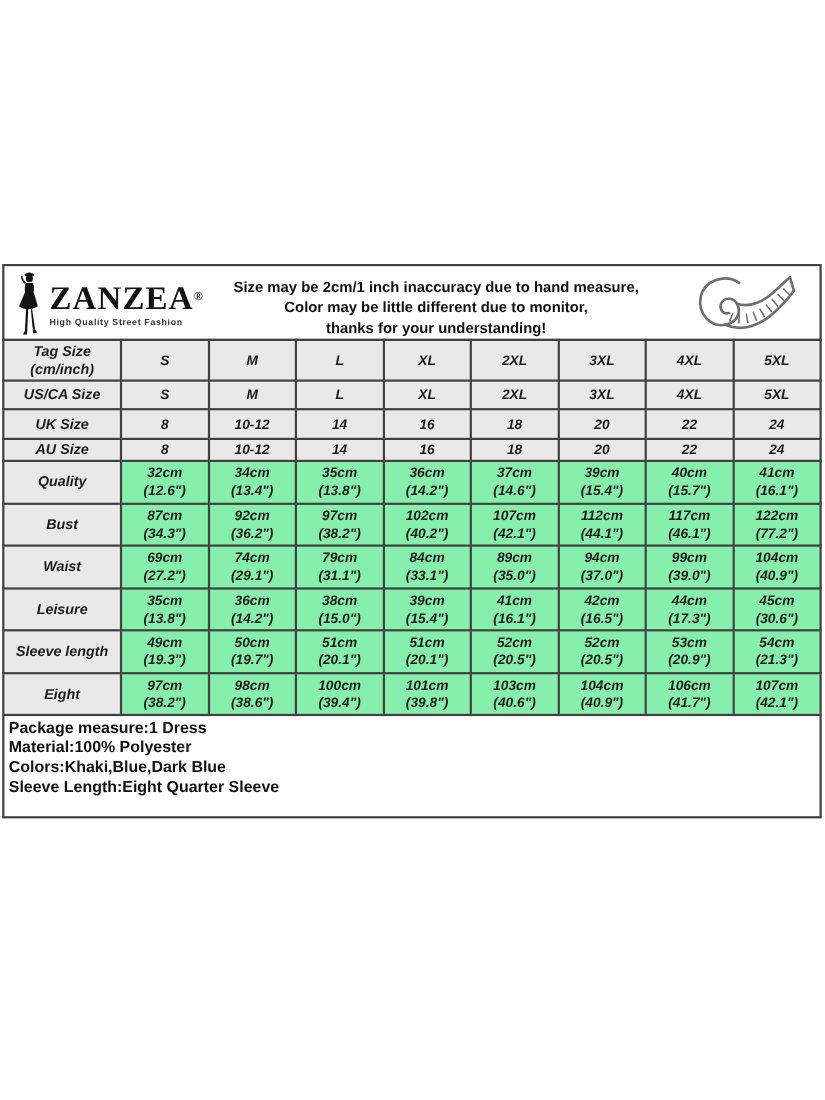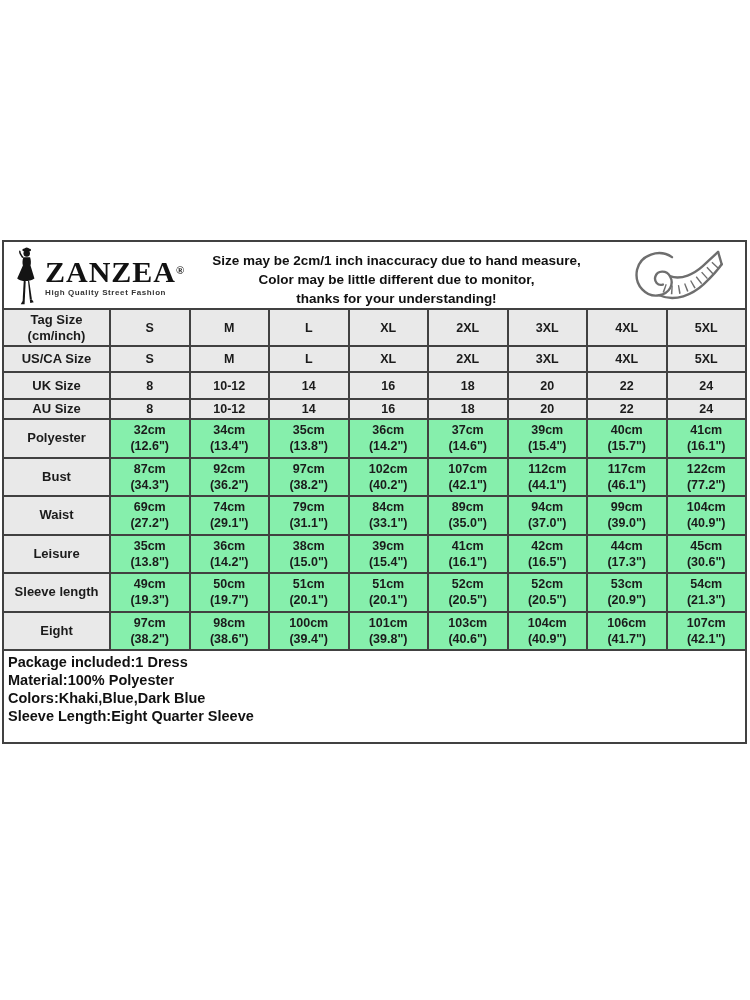--- a/index.html
+++ b/index.html
@@ -20,21 +20,21 @@
   .brand-reg { font-size:11px; vertical-align:top; position:relative; top:-2px; }
   .brand-tagline { font-size:8px; font-weight:bold; letter-spacing:0.6px;
                    color:#333; margin-top:1px; white-space:nowrap; }
   .notice { flex:1; text-align:center; font-weight:bold; font-size:13.5px;
             line-height:19px; color:#111; padding:0 4px; }
   .tape-wrap { width:138px; flex:none; display:flex; justify-content:center; align-items:center; }
   .tape-svg { width:120px; height:62px; }
 
   
   table.size-chart { width:100%; border-collapse:collapse; table-layout:fixed;
-                     margin-top:-2px; }
+                     margin-top:-2px;font-style:italic; }
   table.size-chart th, table.size-chart td {
       border:2px solid #414141; text-align:center; vertical-align:middle;
       font-weight:bold; font-size:12.5px; line-height:16px;
       white-space:pre-line; padding:1px 0; }
   table.size-chart th { background:#e9e9e9; font-size:13px; }
   table.size-chart tr.shaded td { background:#e9e9e9; }
   table.size-chart tr:not(.shaded) td { background:#86efac; }
   table.size-chart tr:nth-child(1) { height:37px; }
   table.size-chart tr:nth-child(2) { height:26px; }
   table.size-chart tr:nth-child(3) { height:27px; }
@@ -145,21 +145,21 @@
             <td>8</td>
             <td>10-12</td>
             <td>14</td>
             <td>16</td>
             <td>18</td>
             <td>20</td>
             <td>22</td>
             <td>24</td>
           </tr>
           <tr>
-            <th>Polyester</th>
+            <th>Quality</th>
             <td>32cm
 (12.6")</td>
             <td>34cm
 (13.4")</td>
             <td>35cm
 (13.8")</td>
             <td>36cm
 (14.2")</td>
             <td>37cm
 (14.6")</td>
@@ -262,20 +262,20 @@
 (40.9")</td>
             <td>106cm
 (41.7")</td>
             <td>107cm
 (42.1")</td>
           </tr>
         </tbody>
     </table>
 
     <div class="footer-box">
-      <div class="footer-line">Package included:1 Dress</div>
+      <div class="footer-line">Package measure:1 Dress</div>
       <div class="footer-line">Material:100% Polyester</div>
       <div class="footer-line">Colors:Khaki,Blue,Dark Blue</div>
       <div class="footer-line">Sleeve Length:Eight Quarter Sleeve</div>
     </div>
 
   </div>
 </div>
 
 </body></html>

